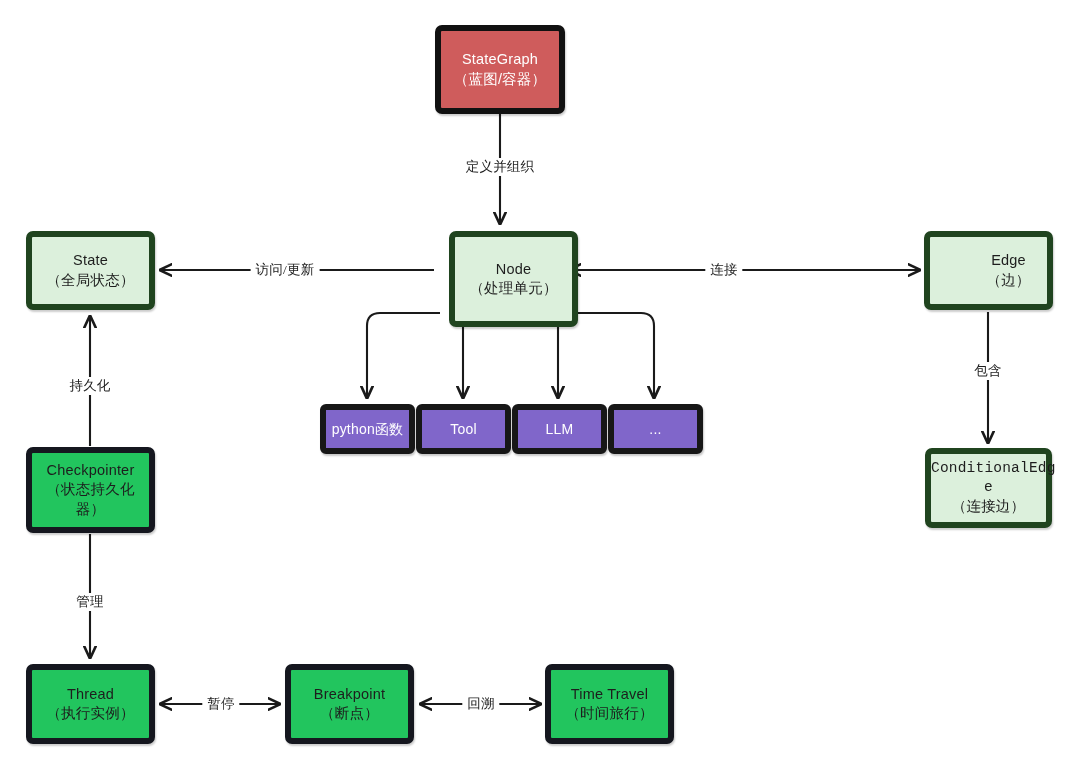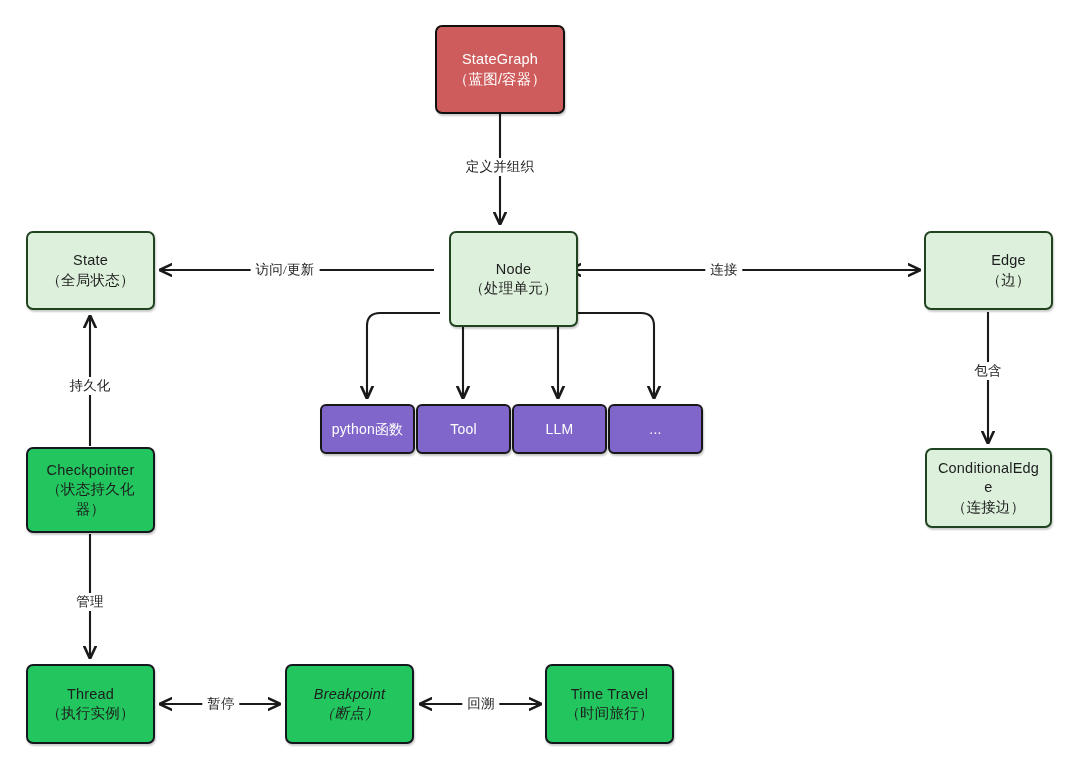--- a/index.html
+++ b/index.html
@@ -21,21 +21,21 @@
     position: absolute;
     left: 0;
     top: 0;
     width: 1080px;
     height: 773px;
     pointer-events: none;
   }
   .node {
     position: absolute;
     box-sizing: border-box;
-    border: 2px solid #c4b5fd;
+    border: 6px solid #c4b5fd;
     border-radius: 7px;
     display: flex;
     flex-direction: column;
     align-items: center;
     justify-content: center;
     text-align: center;
     line-height: 1.32;
     font-size: 14.5px;
     letter-spacing: 0.2px;
     z-index: 2;
@@ -116,38 +116,38 @@
   <div class="node n-green" style="left:449px; top:231px; width:129px; height:96px;">
     <span class="ln">Node</span>
     <span class="ln">（处理单元）</span>
   </div>
 
   <div class="node n-green" style="left:924px; top:231px; width:129px; height:79px;padding-left:40px;">
     <span class="ln">Edge</span>
     <span class="ln">（边）</span>
   </div>
 
-  <div class="node n-green" style="left:925px; top:448px; width:127px; height:80px;">
+  <div class="node n-green" style="left:925px; top:448px; width:127px; height:80px;font-family:Liberation Mono, monospace;">
     <span class="ln">ConditionalEdg</span>
     <span class="ln">e</span>
     <span class="ln">（连接边）</span>
   </div>
 
   <div class="node n-blue" style="left:26px; top:447px; width:129px; height:86px;">
     <span class="ln">Checkpointer</span>
     <span class="ln">（状态持久化</span>
     <span class="ln">器）</span>
   </div>
 
   <div class="node n-blue" style="left:26px; top:664px; width:129px; height:80px;">
     <span class="ln">Thread</span>
     <span class="ln">（执行实例）</span>
   </div>
 
-  <div class="node n-blue" style="left:285px; top:664px; width:129px; height:80px;font-style:italic;">
+  <div class="node n-blue" style="left:285px; top:664px; width:129px; height:80px;">
     <span class="ln">Breakpoint</span>
     <span class="ln">（断点）</span>
   </div>
 
   <div class="node n-purple" style="left:320px; top:404px; width:95px; height:50px; font-size:14px;">
     <span class="ln">python函数</span>
   </div>
 
   <div class="node n-blue" style="left:545px; top:664px; width:129px; height:80px;">
     <span class="ln">Time Travel</span>

